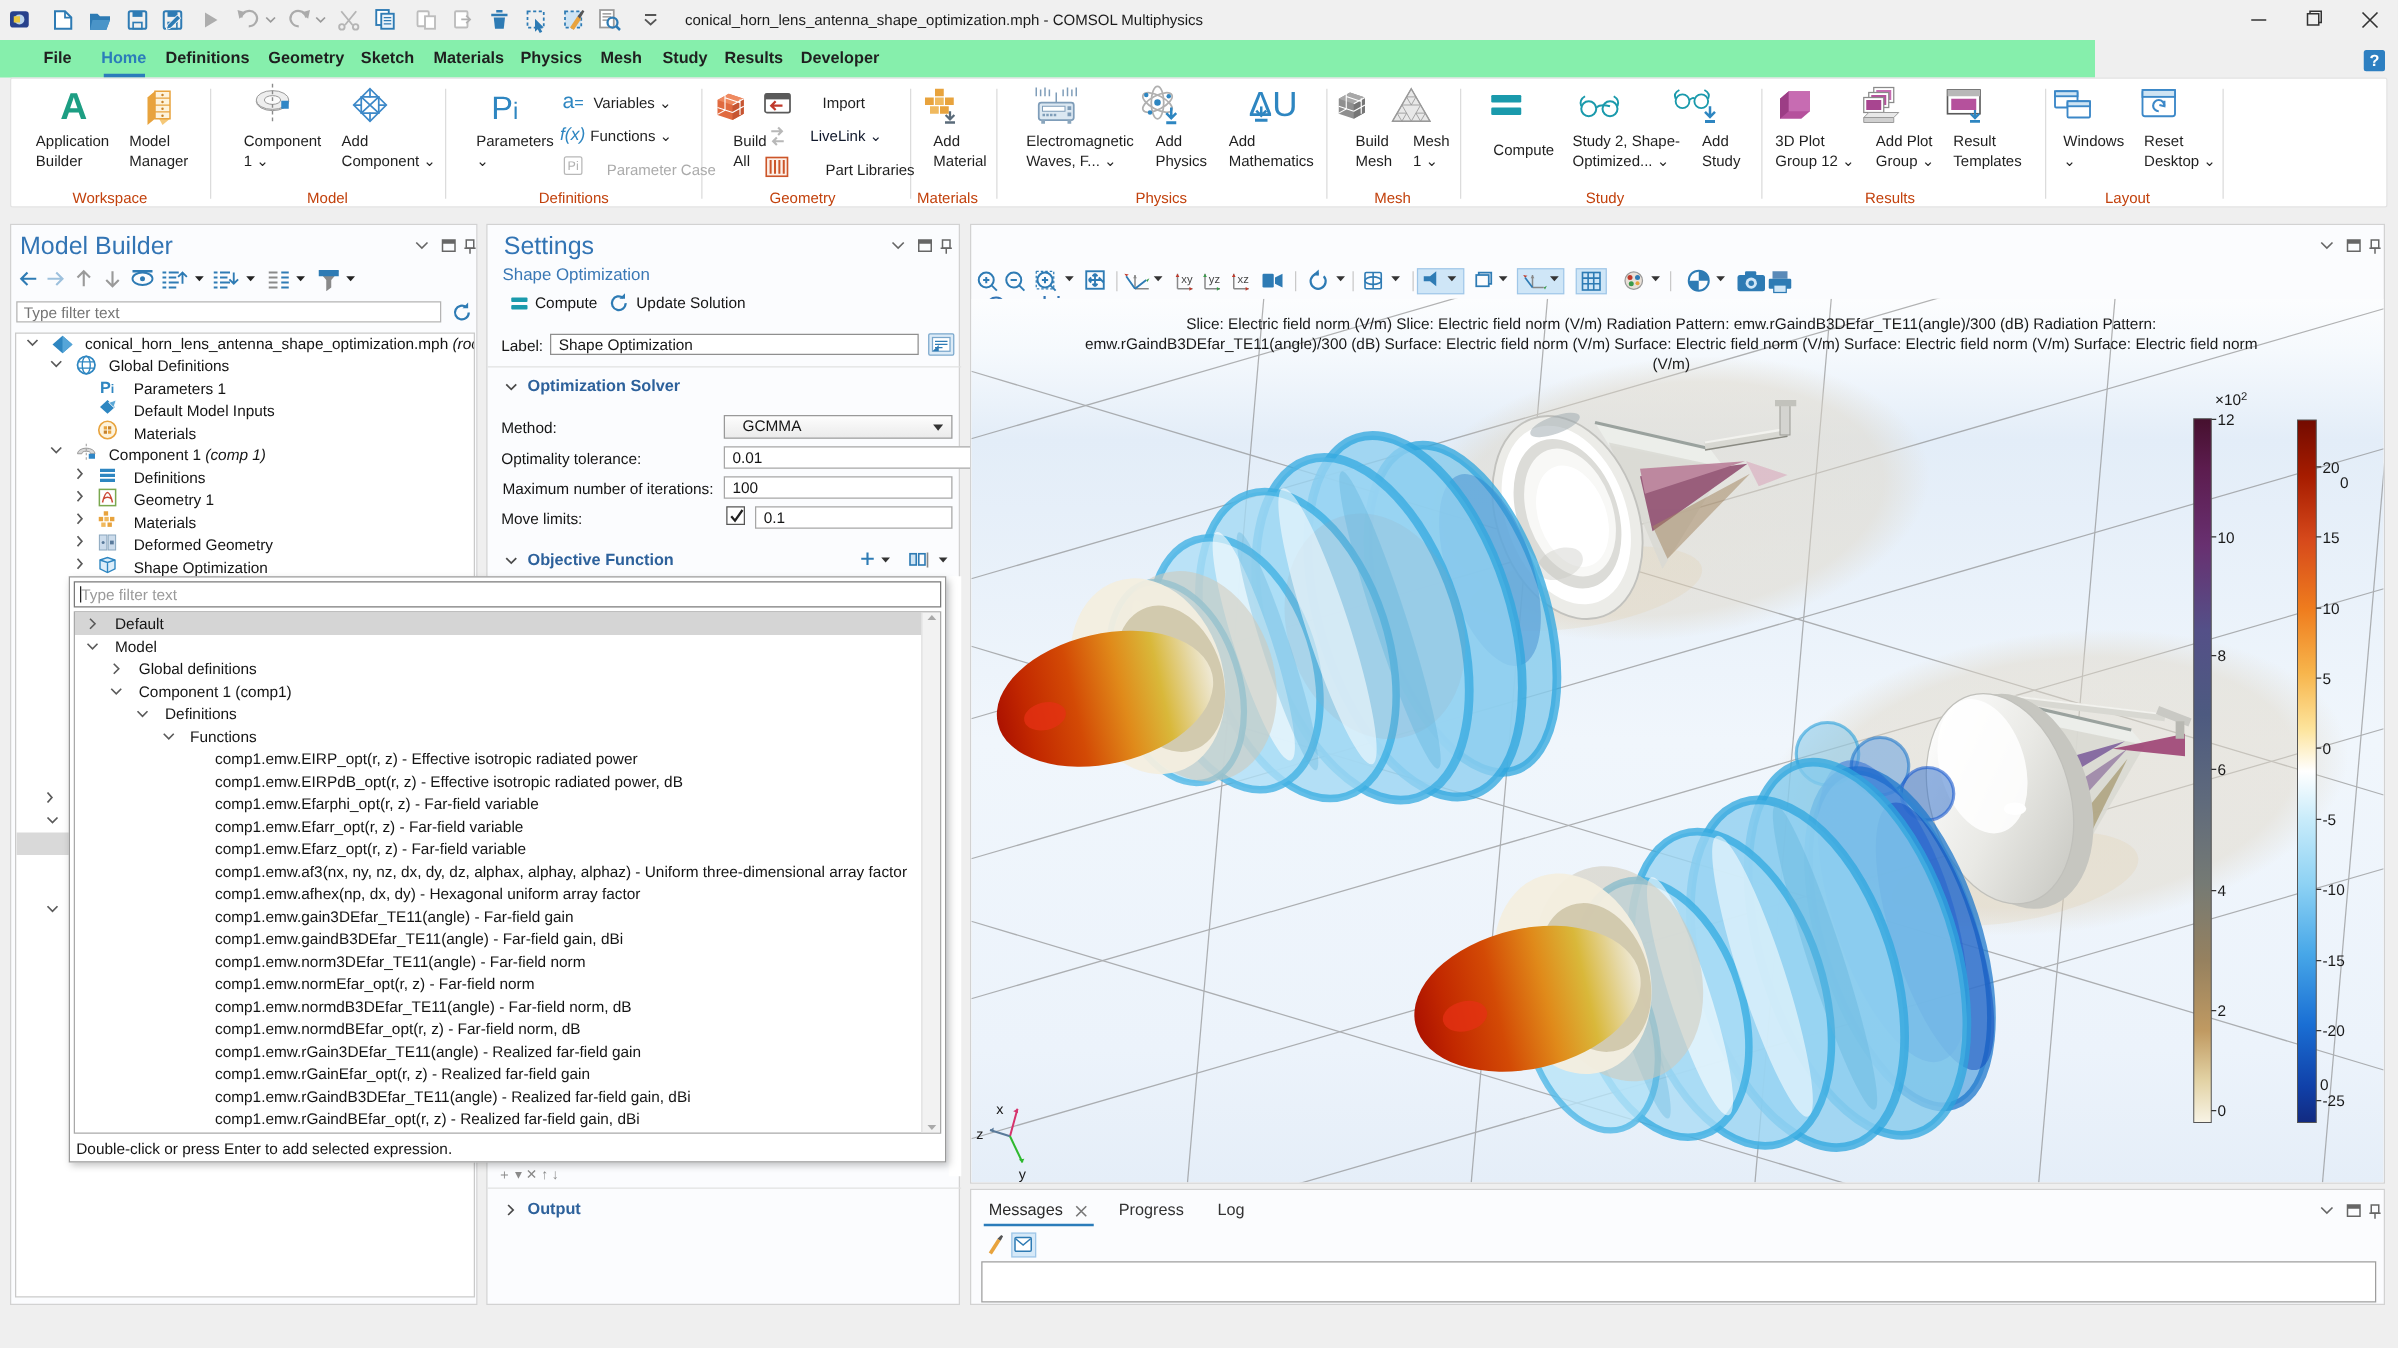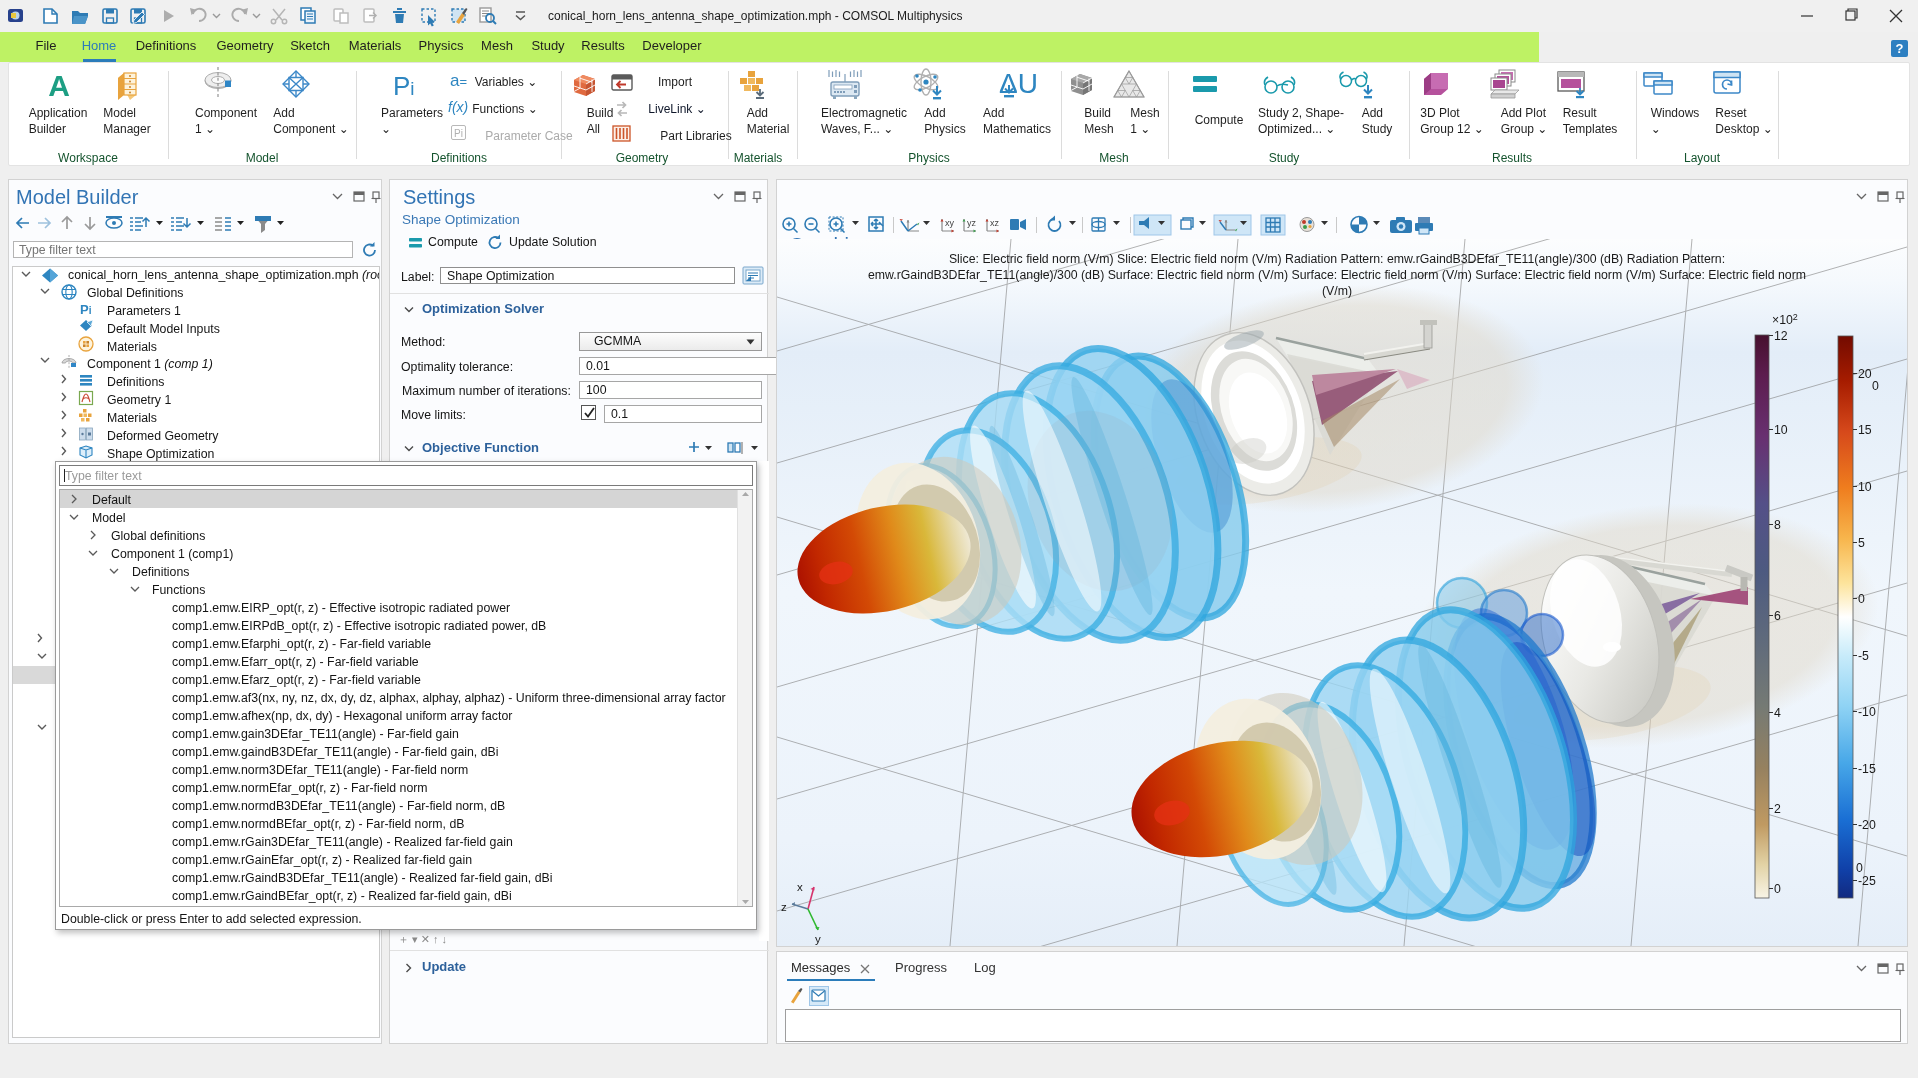--- a/index.html
+++ b/index.html
@@ -3,28 +3,28 @@
 <meta charset="utf-8">
 <style>
 * { margin:0; padding:0; box-sizing:border-box; }
 html,body { width:1918px; height:1078px; overflow:hidden; font-family:"Liberation Sans", sans-serif; background:#f0f0f0; }
 .abs { position:absolute; }
 #app { position:relative; width:1918px; height:1078px; background:#efefef; }
 
 #titlebar { position:absolute; left:0; top:0; width:1918px; height:32px; background:#f0f0f0; }
 #title-text { position:absolute; left:548px; top:9px; font-size:12px; color:#1b1b1b; }
 
-#menubar { position:absolute; left:0; top:32px; width:1539px; height:30px; background:#bef264; }
+#menubar { position:absolute; left:0; top:32px; width:1676px; height:30px; background:#86efac;font-weight:bold; }
 .menu-item { position:absolute; top:6px; font-size:13px; color:#1f1f1f; transform:translateX(-50%); }
 .menu-home { color:#2b7cba; }
 #home-underline { position:absolute; left:83px; top:27px; width:33px; height:3px; background:#2b7cba; }
 
 #ribbon { position:absolute; left:8px; top:62px; width:1902px; height:104px; background:#ffffff; border:1px solid #e3e3e3; border-radius:2px; }
 .rsep { position:absolute; top:8px; width:1px; height:88px; background:#dcdcdc; }
-.rgroup-label { position:absolute; top:88px; font-size:12px; color:#14532d; transform:translateX(-50%); }
+.rgroup-label { position:absolute; top:88px; font-size:12px; color:#c2410c; transform:translateX(-50%); }
 .rbtn-label { position:absolute; font-size:12px; color:#1f1f1f; text-align:left; transform:translateX(-50%); line-height:16px; white-space:pre; }
 .ricon { position:absolute; transform:translate(-50%,0); }
 
 .panel { position:absolute; background:#fbfcfe; border:1px solid #d2d2d2; }
 .panel-title { position:absolute; font-size:20px; color:#3274b4; }
 
 #mb { left:8px; top:179px; width:374px; height:865px; }
 
 #settings { left:389px; top:179px; width:379px; height:865px; }
 
@@ -576,21 +576,21 @@
           <path d="M54 1 v12" stroke="#888"></path>
         </g>
         <path d="M63 5 l3.5 4 3.5 -4z" fill="#333"></path>
       </svg>
     <div style="position:absolute;left:369px;top:281px;width:10px;height:480px;background:#fff;"></div>
     <div style="position:absolute;left:8px;top:752px;width:120px;height:14px;color:#8a8a8a;font-size:11px;">＋ ▾ ✕ ↑ ↓</div>
     <div style="position:absolute;left:0px;top:770px;width:379px;height:1px;background:#e1e1e1;"></div>
     <svg class="sec-caret" style="left:15px;top:783px;" width="8" height="10">
         <path d="M1.5 1 l4 4 -4 4" fill="none" stroke="#4a4a4a" stroke-width="1.4"></path>
       </svg>
-    <div class="sec-head" style="left:32px;top:779px;">Update</div>
+    <div class="sec-head" style="left:32px;top:779px;">Output</div>
   </div>
   <div id="graphics" class="panel">
     <div class="panel-title" style="left:12px;top:6px;margin-top:48px;">Graphics</div>
     <svg style="position:absolute;left:1078px;top:10px;" width="50" height="14">
         <path d="M2 4 l4.5 4.5 4.5 -4.5" fill="none" stroke="#666" stroke-width="1.3"></path>
         <rect x="23" y="2" width="10" height="9" fill="none" stroke="#666" stroke-width="1.2"></rect>
         <rect x="23" y="2" width="10" height="3" fill="#666"></rect>
         <rect x="42" y="2" width="6" height="6.5" fill="none" stroke="#666" stroke-width="1.2"></rect>
         <path d="M40.5 8.5 h9 M45 8.5 v4.5" stroke="#666" stroke-width="1.2" fill="none"></path>
       </svg>

